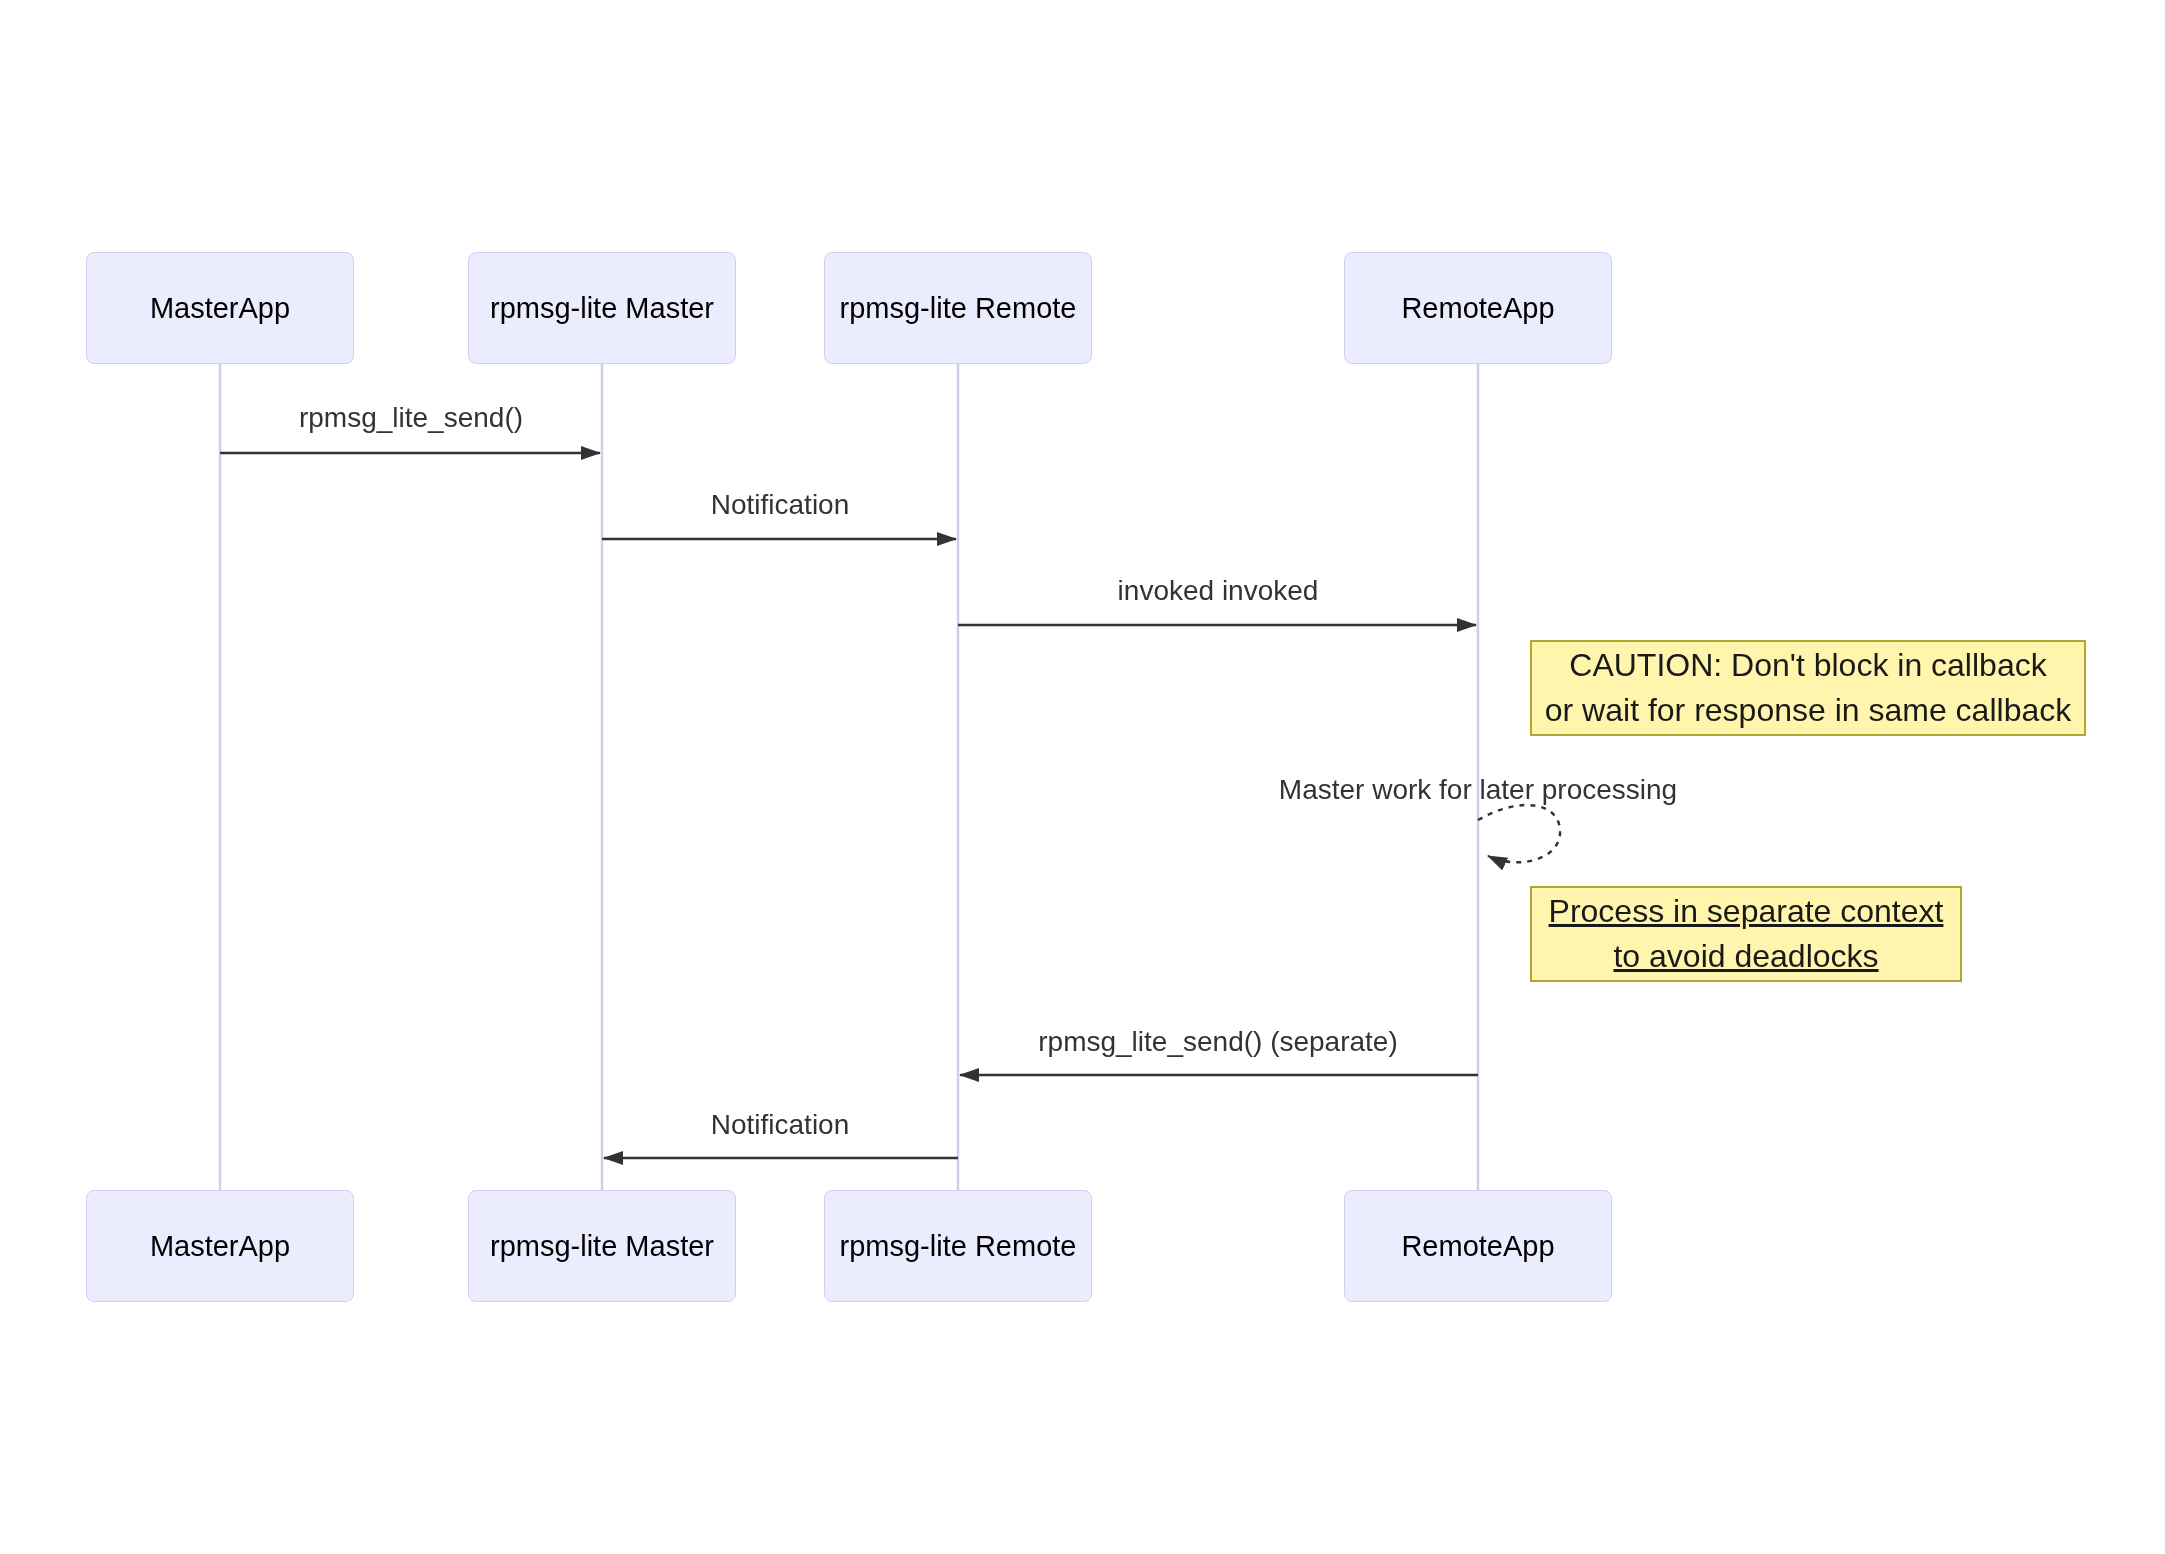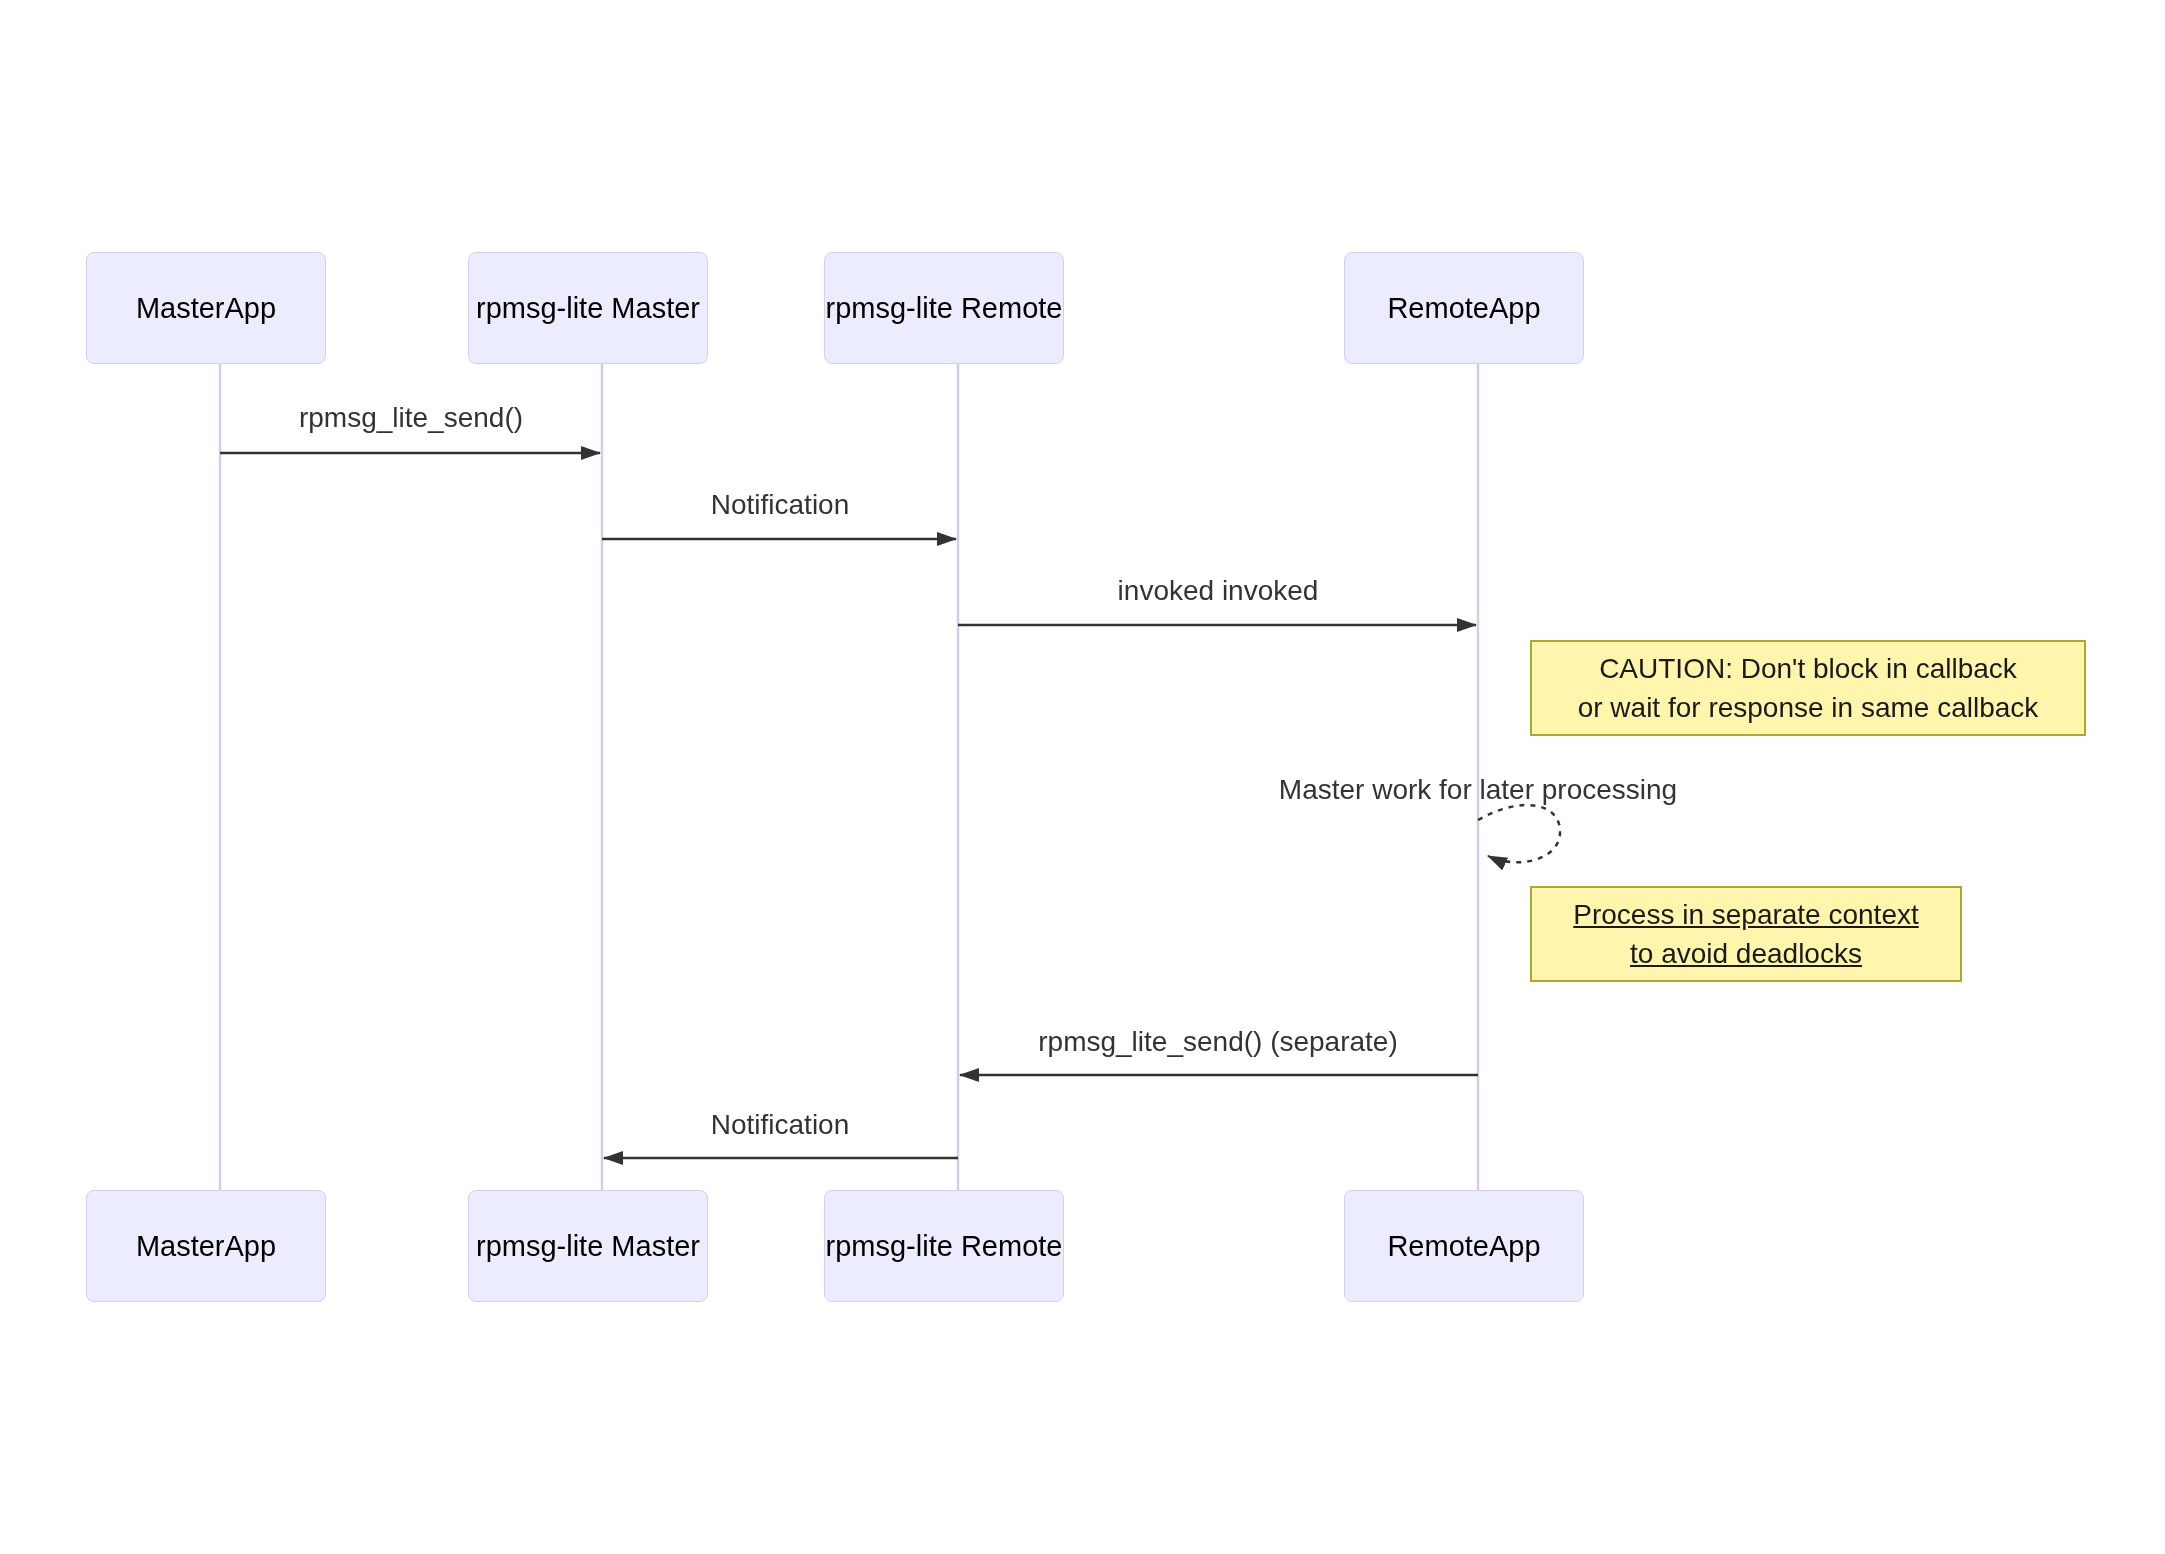--- a/index.html
+++ b/index.html
@@ -36,21 +36,21 @@
     stroke: var(--arrow);
     stroke-width: 2.5;
     fill: none;
   }
   .msg-line.dashed {
     stroke-dasharray: 5 6;
   }
   .arrowhead-path { fill: var(--arrow); }
   .actor-box {
     position: absolute;
-    width: 240px;
+    width: 268px;
     height: 112px;
     background: var(--actor-fill);
     border: 1.5px solid var(--actor-border);
     border-radius: 8px;
     display: flex;
     align-items: center;
     justify-content: center;
     color: var(--actor-text);
     font-size: 29px;
     box-sizing: border-box;
@@ -60,21 +60,21 @@
     transform: translate(-50%, -50%);
     white-space: nowrap;
     color: var(--message-text);
     font-size: 28px;
   }
   .note {
     position: absolute;
     background: var(--note-fill);
     border: 2px solid var(--note-border);
     color: var(--note-text);
-    font-size: 28px;
+    font-size: 32px;
     line-height: 1.4;
     display: flex;
     align-items: center;
     justify-content: center;
     text-align: center;
     white-space: pre-line;
     box-sizing: border-box;
   }
 </style>
 </head>

